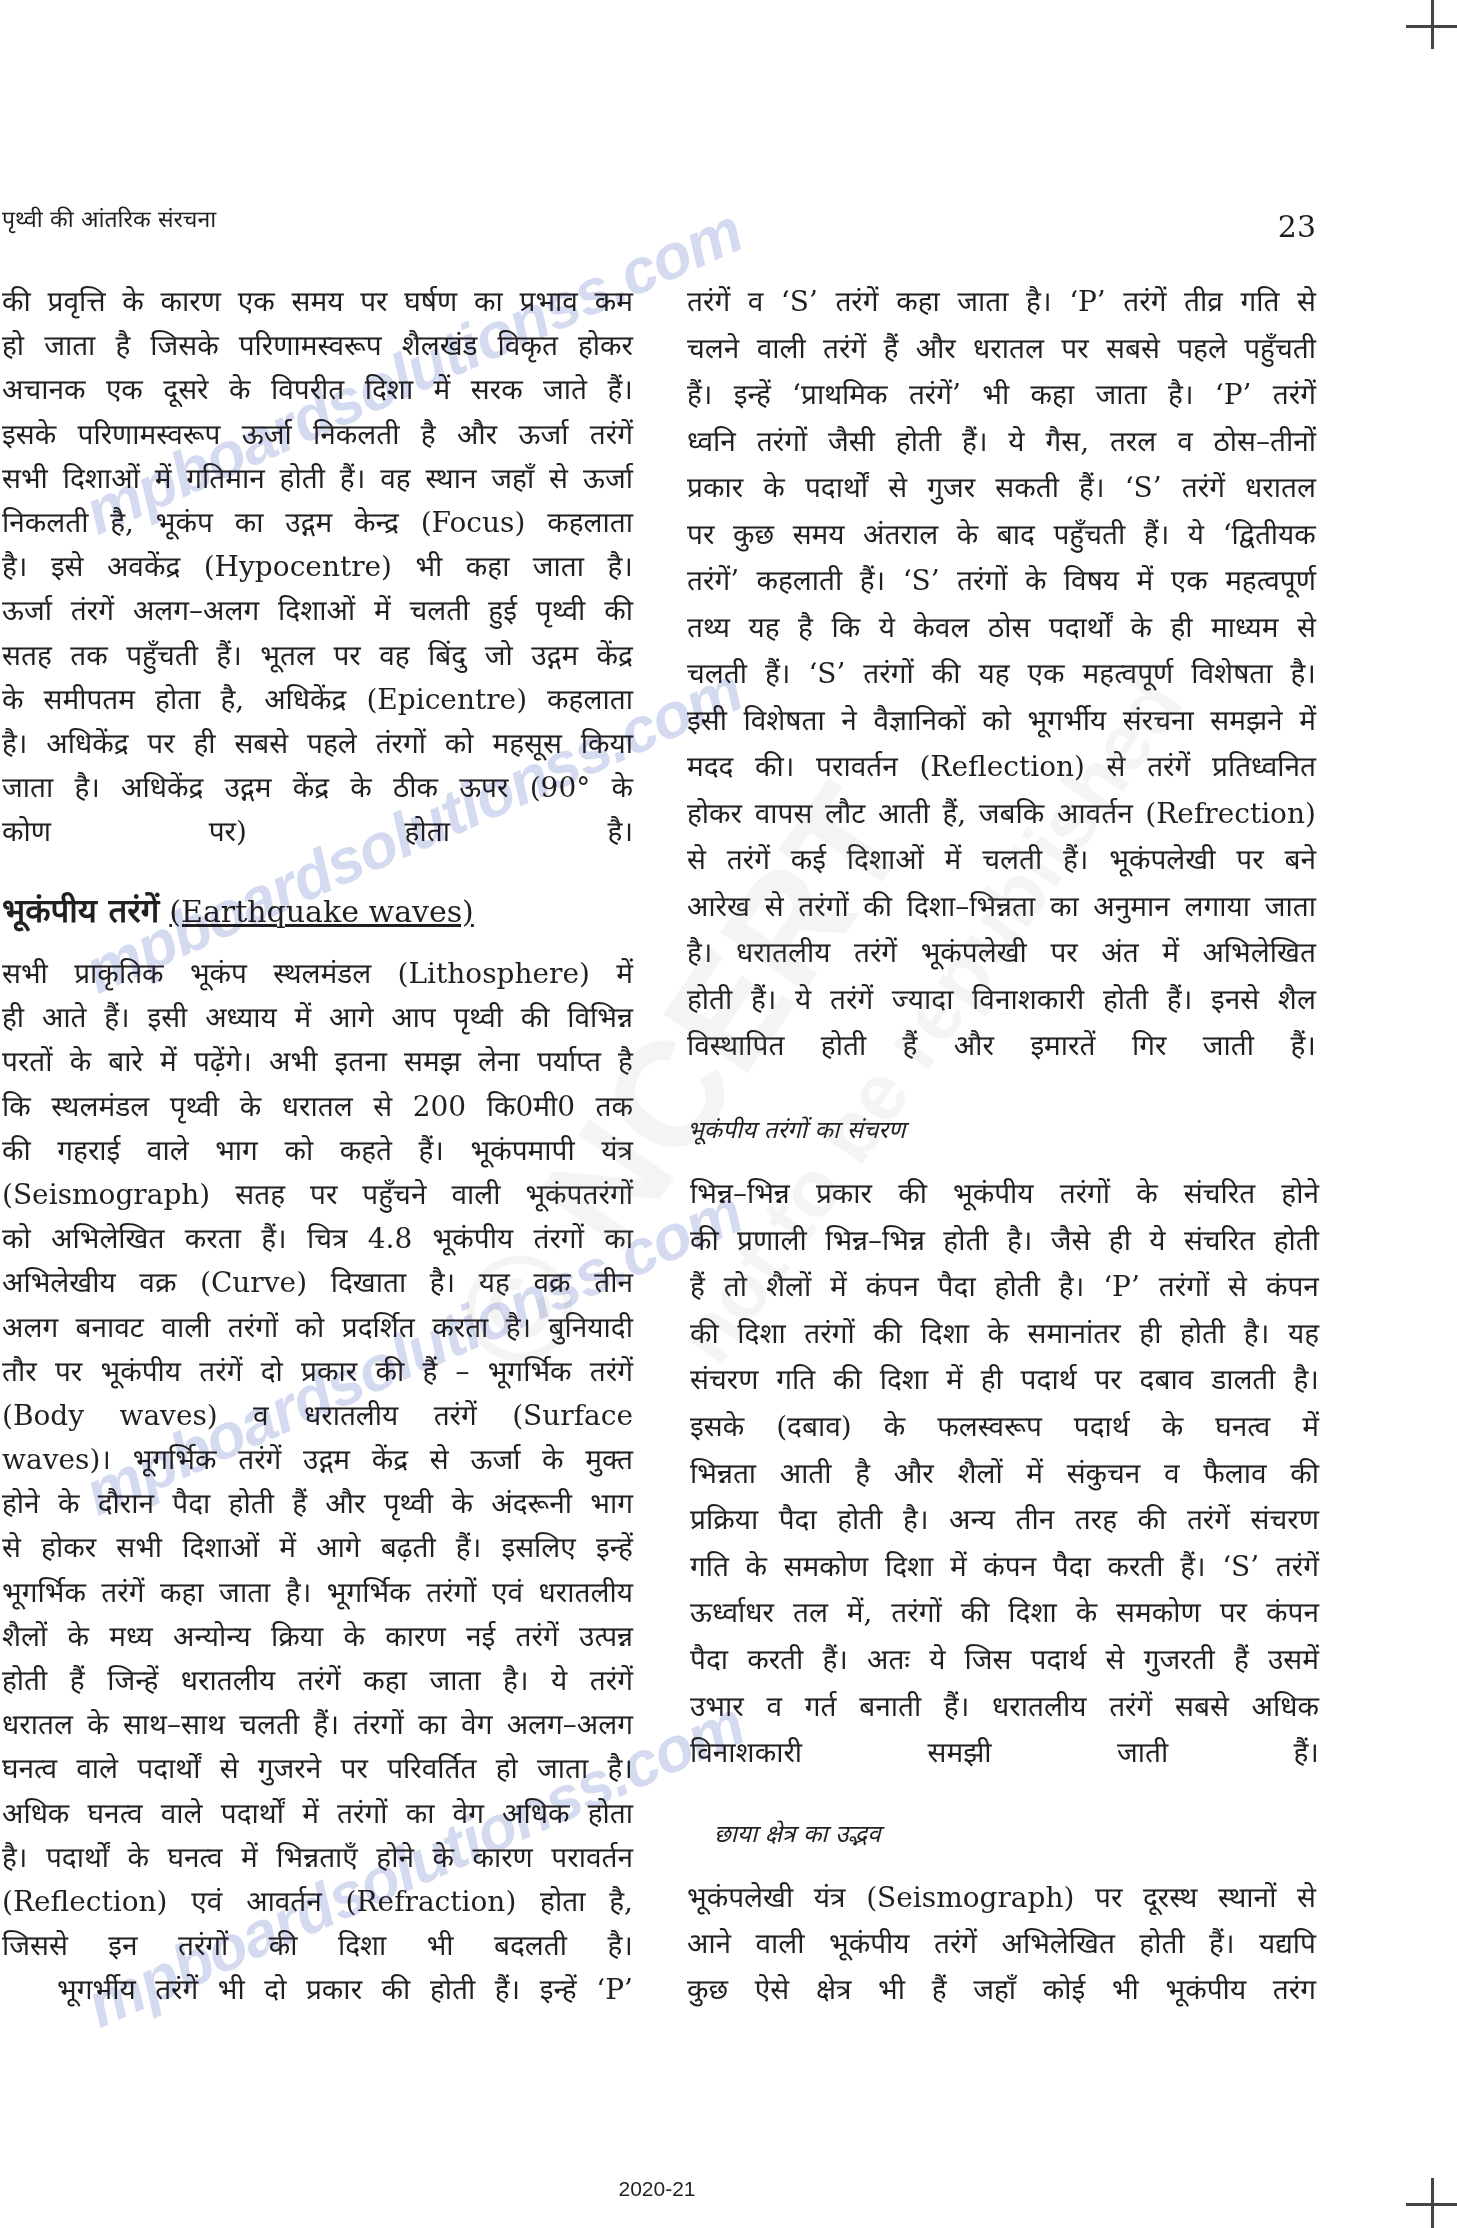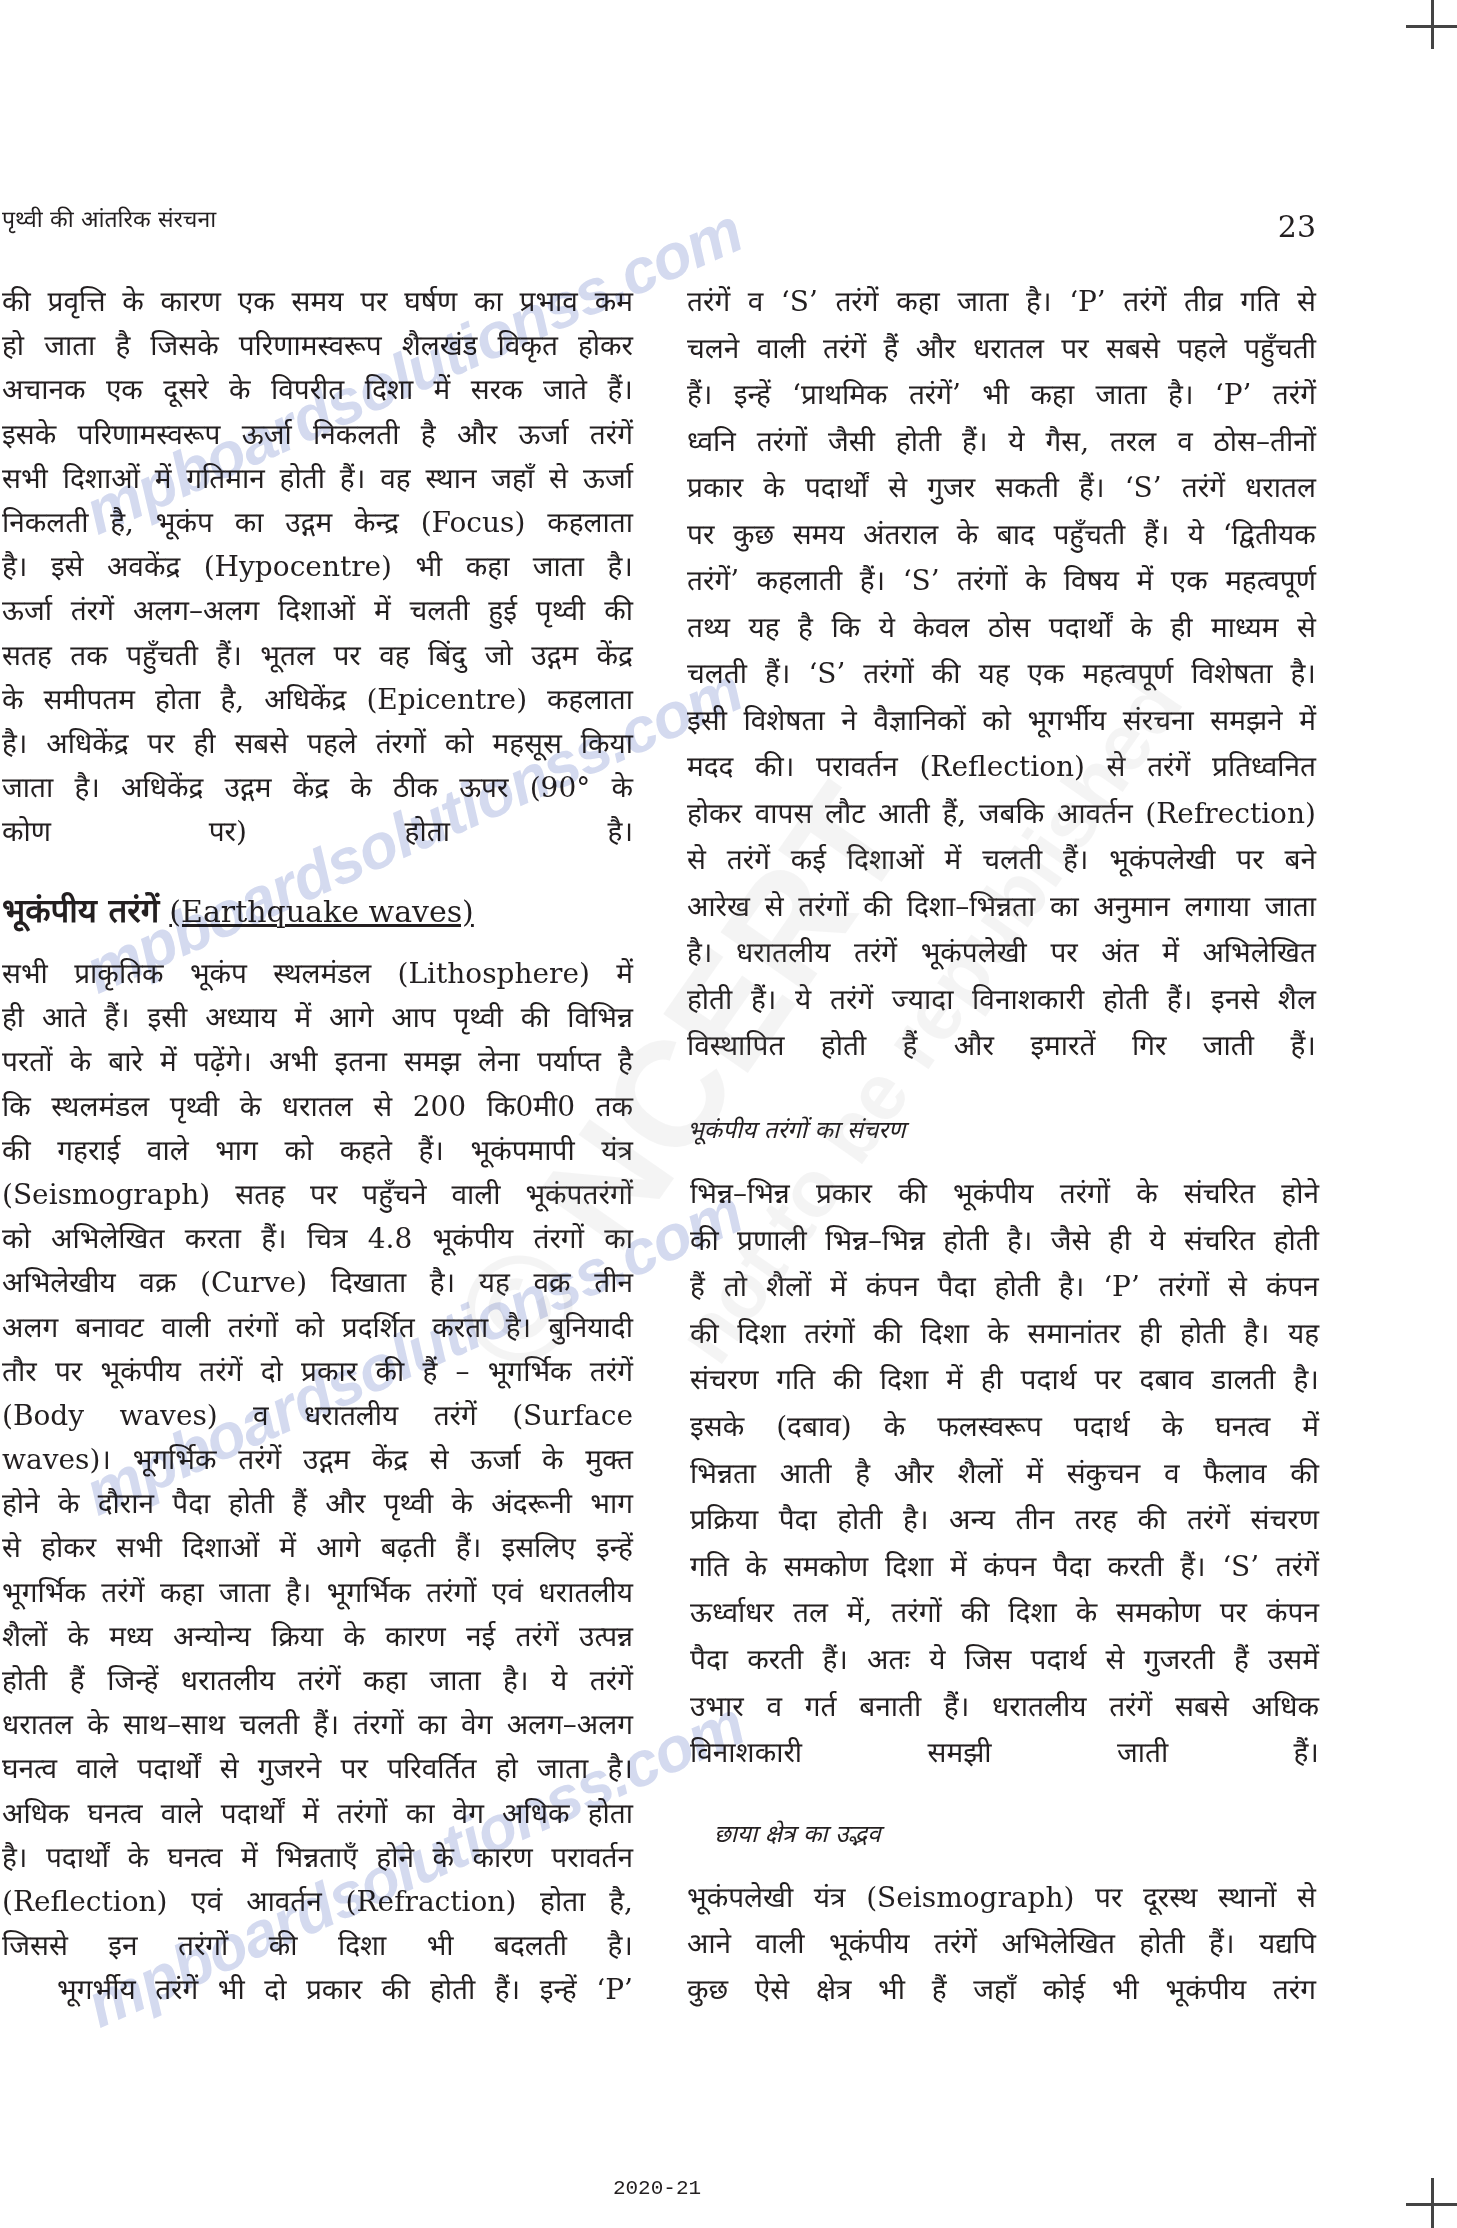--- a/index.html
+++ b/index.html
@@ -22,21 +22,21 @@
   .line.ragged { justify-content: space-between; column-gap: 10px; }
   .line .w { flex: 0 0 auto; }
 
   .section-heading { left: 2px; top: 889px; height: 44px; line-height: 44px; white-space: nowrap; }
   .hd-hi { font-size: 33px; font-weight: bold; margin-right: 10px; }
   .hd-en { font-size: 30px; text-decoration: underline; }
 
   .subheading { font-size: 24px; font-style: italic; line-height: 46px; height: 46px; white-space: nowrap; }
 
   .footer { left: 557px; width: 200px; top: 2175px; text-align: center;
-    font-family: Liberation Mono, monospace; font-size: 21px; line-height: 28px; }
+    font-family: Liberation Sans, sans-serif; font-size: 21px; line-height: 28px; }
 
   .crop { position: absolute; background: var(--crop_mark, #444444); }
 
   .wm {
     position: absolute; transform: translate(-50%, -50%) rotate(-24deg);
     font-family: "Liberation Sans", sans-serif; font-weight: bold; font-style: italic;
     font-size: 63px; letter-spacing: -1px; white-space: nowrap;
     color: var(--watermark, #b9c3e6); opacity: 0.62; pointer-events: none;
     mix-blend-mode: multiply; z-index: 5;
   }

